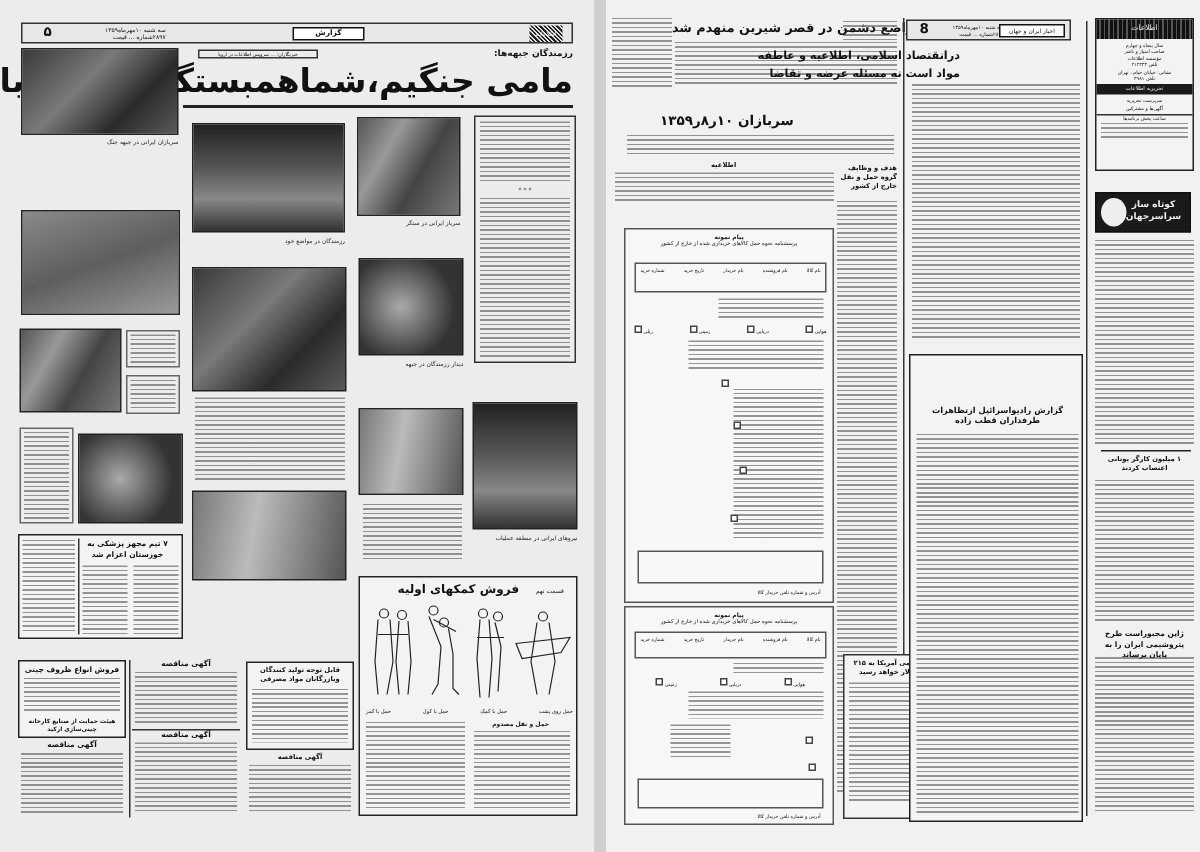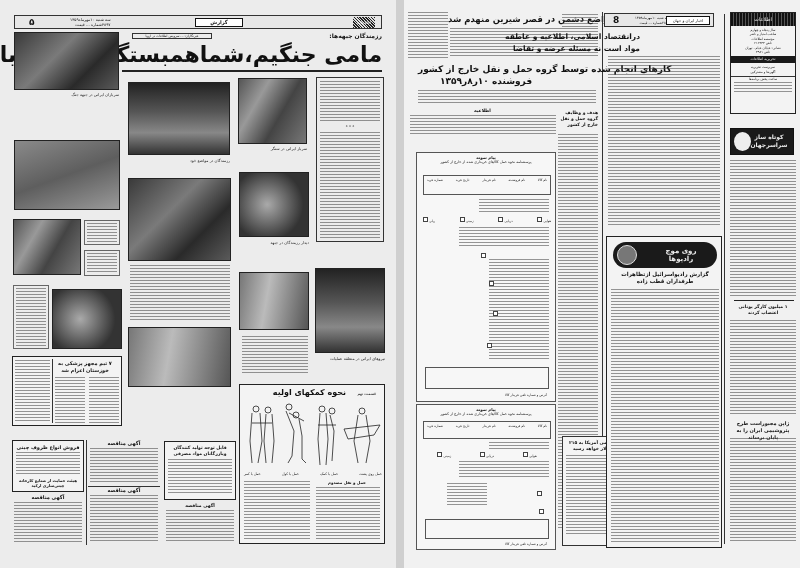--- a/index.html
+++ b/index.html
@@ -91,21 +91,21 @@
   <div class="abs" style="left:316px;top:77px;width:68px;height:165px;border:1px solid #333;">
     <div class="lines" style="margin:3px;height:40px;"></div>
     <div style="text-align:center;font-size:4px;">* * *</div>
     <div class="lines" style="margin:3px;height:108px;"></div>
   </div>
   <div class="abs photo p5" style="left:315px;top:268px;width:70px;height:85px;"></div>
   <div class="abs caption" style="left:315px;top:356px;width:70px;height:28px;">نیروهای ایرانی در منطقه عملیات</div>
 
   <div class="abs boxed" style="left:239px;top:384px;width:146px;height:160px;">
     <div class="abs tiny" style="right:8px;top:6px;">قسمت نهم</div>
-    <div class="abs headline-md" style="right:38px;top:3px;font-size:8px;">نحوه کمکهای اولیه</div>
+    <div class="abs headline-md" style="right:38px;top:3px;font-size:8px;">فروش کمکهای اولیه</div>
     <svg class="abs" style="left:4px;top:16px;" width="138" height="70" viewBox="0 0 138 70">
       <g fill="none" stroke="#222" stroke-width="0.8">
         <circle cx="12" cy="8" r="3"></circle>
           <circle cx="24" cy="9" r="3"></circle>
         <path d="M8 12 L6 40 L8 62 M16 12 L18 40 L14 62 M22 13 L20 40 L22 62 M28 13 L30 40 L28 62 M8 22 L28 22"></path>
         <circle cx="45" cy="6" r="3"></circle>
           <circle cx="52" cy="14" r="3"></circle>
         <path d="M42 10 L50 30 L48 55 L44 62 M55 18 L58 35 L58 58 L62 62 M45 12 L60 20"></path>
         <circle cx="78" cy="8" r="3"></circle>
           <circle cx="88" cy="10" r="3"></circle>
@@ -158,22 +158,21 @@
 <div class="gutter"></div>
 
 <div id="right-page" class="page">
 
   <div class="abs lines" style="left:4px;top:12px;width:40px;height:46px;"></div>
   <div class="abs headline-md" style="left:44px;top:14px;font-size:8.5px;">مواضع دشمن در قصر شیرین منهدم شد</div>
   <div class="abs lines" style="left:46px;top:28px;width:148px;height:30px;"></div>
   <div class="abs lines" style="left:158px;top:14px;width:36px;height:14px;"></div>
   <div class="abs vrule" style="left:198px;top:12px;height:530px;"></div>
 
-  <div class="abs headline-md" style="left:14px;top:64px;font-size:9px;">کارهای انجام شده توسط گروه حمل و نقل خارج از کشور</div>
-  <div class="abs headline-md" style="left:36px;top:76px;font-size:9px;">فروشنده ۱۰ر۸ر۱۳۵۹</div>
+  <div class="abs headline-md" style="left:36px;top:76px;font-size:9px;">سربازان ۱۰ر۸ر۱۳۵۹</div>
   <div class="abs lines" style="left:14px;top:90px;width:178px;height:14px;"></div>
   <div class="abs" style="left:70px;top:108px;font-size:4.5px;font-weight:bold;">اطلاعیه</div>
   <div class="abs lines" style="left:6px;top:115px;width:146px;height:20px;"></div>
 
   <div class="abs" style="left:154px;top:110px;width:40px;font-size:4.5px;font-weight:bold;direction:rtl;text-align:right;line-height:6px;">هدف و وظایف گروه حمل و نقل خارج از کشور</div>
   <div class="abs lines" style="left:154px;top:134px;width:40px;height:395px;"></div>
 
   <div class="abs form" style="left:12px;top:152px;width:140px;height:250px;">
     <div style="text-align:center;font-size:4px;font-weight:bold;margin-top:2px;">پیام نمونه</div>
     <div style="text-align:center;font-size:3.6px;direction:rtl;">پرسشنامه نحوه حمل کالاهای خریداری شده از خارج از کشور</div>
@@ -240,24 +239,20 @@
       <div>سه شنبه ۱۰مهرماه۱۳۵۹</div>
       <div>۲۸۹۷شماره ... قیمت</div>
     </div>
     <span class="abs" style="right:3px;top:2px;width:44px;height:9px;border:1.5px solid #111;background:#fff;font-size:4px;text-align:center;line-height:7px;">اخبار ایران و جهان</span>
   </div>
   <div class="abs headline-md" style="right:160px;top:32px;font-size:7.5px;">درانقتصاد اسلامی، اطلاعیه و عاطفه</div>
   <div class="abs headline-md" style="right:160px;top:44px;font-size:7.5px;">مواد است نه مسئله عرضه و تقاضا</div>
   <div class="abs lines" style="left:204px;top:56px;width:112px;height:170px;"></div>
 
   <div class="abs boxed" style="left:202px;top:236px;width:116px;height:312px;">
-    <div class="abs dark" style="left:6px;top:5px;width:104px;height:26px;border-radius:13px;">
-      <div class="abs" style="left:4px;top:3px;width:20px;height:20px;border-radius:50%;background:#777;border:1px solid #ddd;"></div>
-      <div class="abs" style="right:16px;top:5px;font-size:7px;font-weight:bold;direction:rtl;width:40px;text-align:center;line-height:8px;">روی موج رادیوها</div>
-    </div>
     <div class="abs headline-sm" style="left:4px;top:34px;width:108px;font-size:5.5px;white-space:normal;line-height:7px;">گزارش رادیواسرائیل ازتظاهرات طرفداران قطب زاده</div>
     <div class="abs lines" style="left:4px;top:52px;width:108px;height:255px;"></div>
   </div>
 
   <div class="abs vrule" style="left:320px;top:14px;height:530px;"></div>
 
   <div class="abs" style="left:326px;top:12px;width:66px;height:102px;border:1.5px solid #222;background:#f3f3f3;">
     <div class="dark" style="height:13px;font-size:5px;text-align:center;line-height:13px;background:repeating-linear-gradient(90deg,#111 0,#111 2px,#555 2px,#555 3px);">اطلاعات</div>
     <div style="font-size:3.2px;line-height:4.4px;text-align:center;direction:rtl;margin-top:2px;">
       <div>سال پنجاه و چهارم</div>

